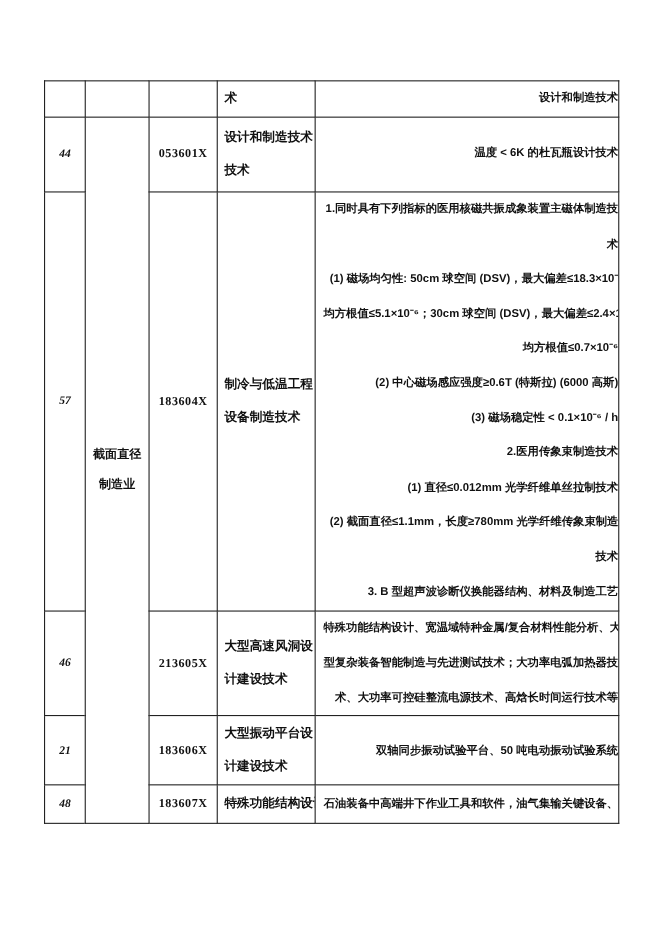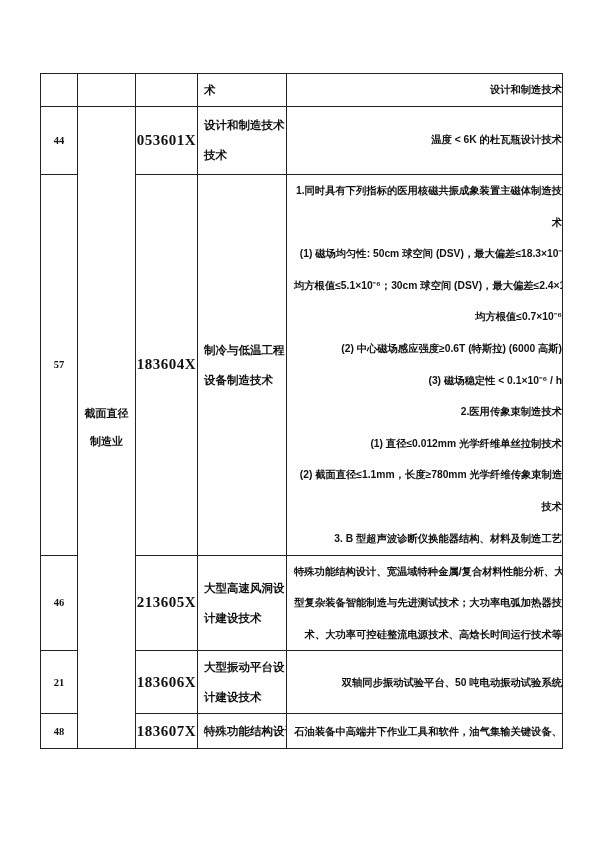--- a/index.html
+++ b/index.html
@@ -39,25 +39,26 @@
   tr.r1 { height: 68px; }
   tr.r2 { height: 381px; }
   tr.r3 { height: 94px; }
   tr.r4 { height: 63px; }
   tr.r5 { height: 35px; }
 
   td.num-cell {
     text-align: center;
     font-family: "Liberation Serif", serif;
     font-size: 10.5px;
+    font-style: italic;
   }
   td.code-cell {
     text-align: center;
     font-family: "Liberation Serif", serif;
-    font-size: 15px;
+    font-size: 11px;
     letter-spacing: 0.5px;
   }
   td.cat-cell {
     text-align: center;
   }
   .cat-txt {
     white-space: pre;
     font-size: 11px;
     line-height: 28px;
   }

